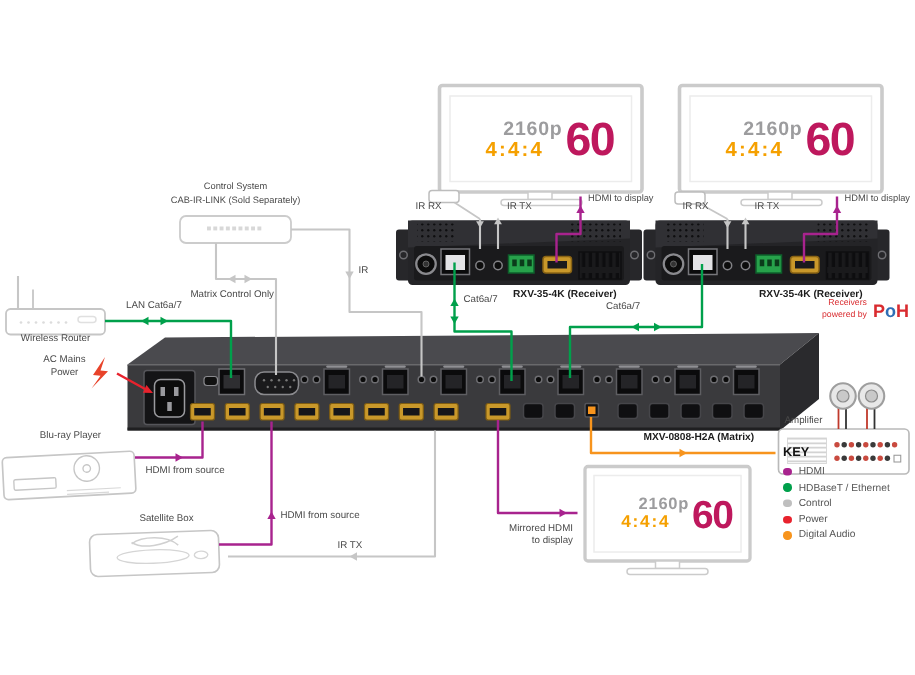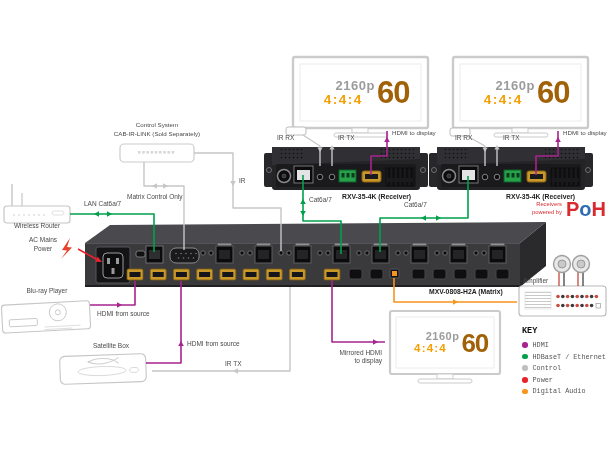--- a/index.html
+++ b/index.html
@@ -7,32 +7,32 @@
   svg{position:absolute;left:0;top:0;}
   .lbl{position:absolute;font-size:6.5px;color:#4a4a4a;line-height:1.15;white-space:nowrap;}
   .lbl.c{text-align:center;white-space:normal;}
   .lbl.b{font-weight:bold;color:#1c1c1c;font-size:6.8px;}
   .lbl.r{text-align:right;}
   .lbl.tiny{font-size:6.2px;}
   .disp-text{position:absolute;display:flex;align-items:center;justify-content:center;line-height:1;}
   .dcol{display:flex;flex-direction:column;align-items:center;line-height:1;}
   .dres{font-weight:bold;color:#9c9c9e;font-size:13px;letter-spacing:.5px;margin-left:24px;}
   .dchroma{font-weight:bold;color:#f5a000;font-size:13.5px;letter-spacing:1.5px;margin-top:1px;text-align:center;}
-  .drate{font-weight:bold;color:#a16207;font-size:31px;letter-spacing:-1px;margin-left:2px;}
+  .drate{font-weight:bold;color:#be185d;font-size:31px;letter-spacing:-1px;margin-left:2px;}
   .sm .dres{font-size:11px;}
   .sm .dchroma{font-size:11.5px;letter-spacing:1.2px;}
   .sm .drate{font-size:26px;}
-  .key{position:absolute;left:522px;top:326px;font-family:Liberation Mono, monospace;}
+  .key{position:absolute;left:522px;top:296px;}
   .key-title{font-weight:bold;font-size:8.5px;color:#111;margin-bottom:5px;}
   .key-row{display:flex;align-items:center;gap:5px;margin-bottom:3.6px;}
   .key-dot{width:5.5px;height:5.5px;border-radius:50%;background:#999;flex:0 0 auto;}
   .key-label{font-size:6.8px;color:#555;}
   .poh{position:absolute;left:512px;top:199px;width:94px;display:flex;align-items:center;justify-content:flex-end;gap:4px;}
   .poh-small{text-align:right;font-size:5.8px;color:#d92b2f;line-height:1.3;}
-  .poh-brand{font-size:20px;font-weight:bold;color:#d92b2f;line-height:1;}
+  .poh-brand{font-size:12px;font-weight:bold;color:#d92b2f;line-height:1;}
   .poh-o{color:#2f6eb5;}
 </style>
 </head>
 <body>
 
 <div id="stage">
 
 <svg width="610" height="450" viewBox="0 0 610 450">
   <defs>
     <pattern id="vent" width="4" height="4" patternUnits="userSpaceOnUse">

